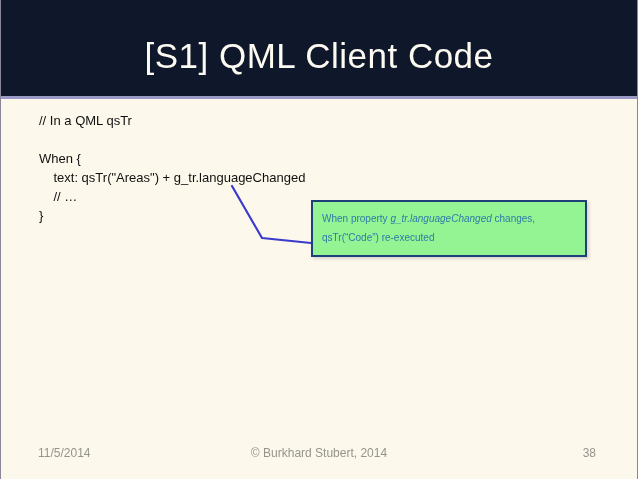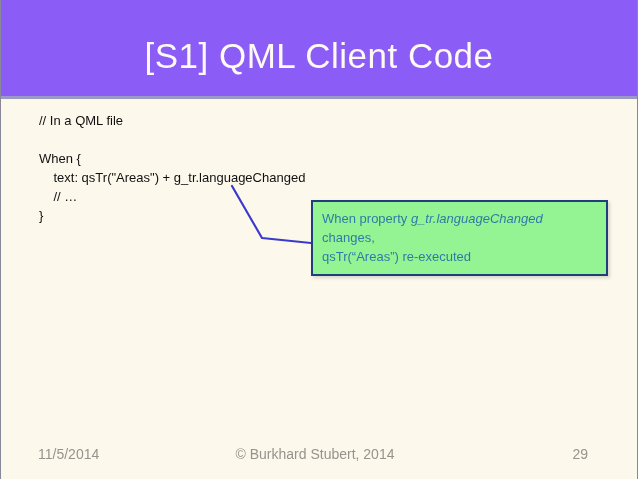--- a/index.html
+++ b/index.html
@@ -13,21 +13,21 @@
   .slide {
     position: absolute; inset: 0;
     background: #fdf8ec;
     border-left: 1px solid rgba(42,42,84,0.55);
     border-right: 1px solid rgba(42,42,84,0.55);
     box-sizing: border-box;
   }
   .header {
     position: absolute; top: 0; left: 0; right: 0;
     height: 96px;
-    background: #8b5cf6;
+    background: #0f172a;
     border-bottom: 3px solid #9b9ac6;
     display: flex; align-items: center; justify-content: center;
     box-sizing: content-box;
   }
   .title {
     color: #fdfaf2;
     font-size: 35px;
     letter-spacing: 0.5px;
     padding-top: 16px;
     font-weight: 400;
@@ -42,61 +42,61 @@
   }
   .code-line { white-space: pre; min-height: 19px; }
   .connector-svg {
     position: absolute; left: 0; top: 0;
     width: 638px; height: 479px;
     pointer-events: none;
   }
   .callout {
     position: absolute;
     left: 310px; top: 200px;
-    width: 297px;
+    width: 276px;
     box-sizing: border-box;
     background: #94f494;
     border: 2px solid #1f3f7a;
     box-shadow: 2px 2px 3px rgba(60,60,60,0.18);
     padding: 7px 10px 8px 9px;
     color: #2e7ca6;
-    font-size: 13px;
+    font-size: 10px;
     line-height: 19px;
   }
   .callout .italic { font-style: italic; }
   .footer {
     position: absolute;
-    left: 0; right: 8px; top: 446px;
+    left: 0; right: 0; top: 446px;
     height: 16px;
-    font-size: 14px;
+    font-size: 12px;
     color: #95948c;
   }
   .footer-date { position: absolute; left: 37px; top: 0; }
   .footer-copyright { position: absolute; left: 0; right: 0; top: 0; text-align: center; }
   .footer-page { position: absolute; right: 41px; top: 0; }
 </style>
 </head>
 <body>
 
 <div class="slide">
 
   <div class="header">
     <div class="title">[S1] QML Client Code</div>
   </div>
 
-  <div class="code-block"><div class="code-line">// In a QML file</div><div class="code-line"> </div><div class="code-line">When {</div><div class="code-line">    text: qsTr("Areas") + g_tr.languageChanged</div><div class="code-line">    // …</div><div class="code-line">}</div></div>
+  <div class="code-block"><div class="code-line">// In a QML qsTr</div><div class="code-line"> </div><div class="code-line">When {</div><div class="code-line">    text: qsTr("Areas") + g_tr.languageChanged</div><div class="code-line">    // …</div><div class="code-line">}</div></div>
 
   <svg class="connector-svg" viewBox="0 0 638 479" xmlns="http://www.w3.org/2000/svg">
     <polyline points="231,186 261,238 310,243" fill="none" stroke="#3a3acc" stroke-width="2.2" stroke-linejoin="round" stroke-linecap="round"></polyline>
   </svg>
 
   <div class="callout">
       <div><span>When property </span><span class="italic">g_tr.languageChanged</span><span> changes,</span></div>
-      <div><span>qsTr(“Areas”) re-executed</span></div>
+      <div><span>qsTr(“Code”) re-executed</span></div>
     </div>
 
   <div class="footer">
     <span class="footer-date">11/5/2014</span>
     <span class="footer-copyright">© Burkhard Stubert, 2014</span>
-    <span class="footer-page">29</span>
+    <span class="footer-page">38</span>
   </div>
 
 </div>
 
 </body></html>

